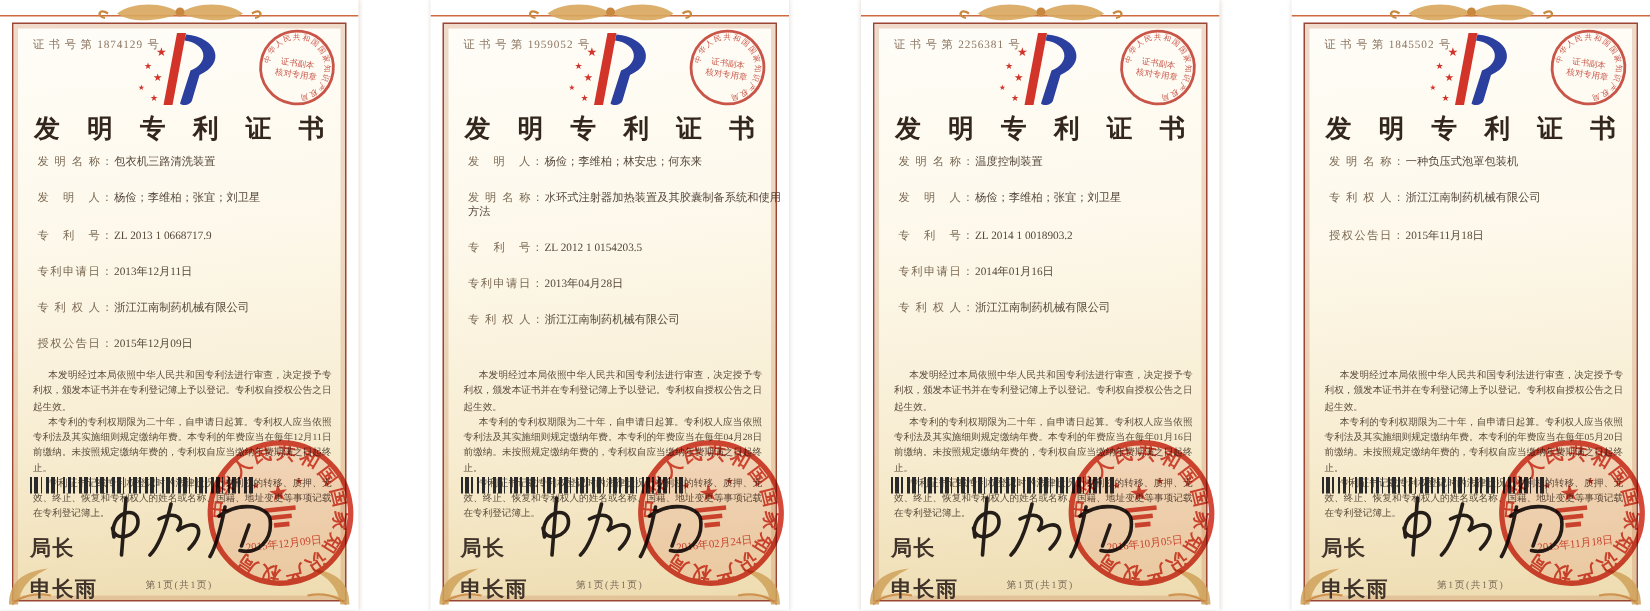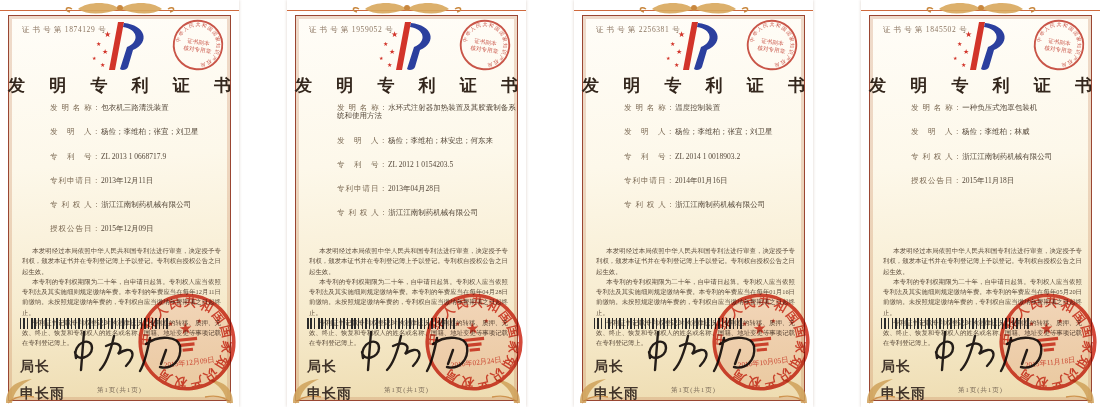--- a/index.html
+++ b/index.html
@@ -15,22 +15,22 @@
     background:linear-gradient(175deg,#fffdf8 0%,#fdf8ea 38%,#f7ecd0 72%,#eedcb0 100%); }
   .corner { position:absolute; opacity:.85; }
   .corner.bl { left:4px; bottom:2px; }
   .corner.br { right:4px; bottom:2px; transform:scaleX(-1); }
   .cert-no { position:absolute; top:25px; left:22px; font-size:7.5px; color:#8c7662;
     letter-spacing:.6px; white-space:nowrap; }
   .cert-no .gap { display:inline-block; width:3px; }
   .logo { position:absolute; top:20px; left:50%; transform:translateX(-50%); }
   .stamp { position:absolute; top:17px; right:13px; transform:rotate(8deg); opacity:.85; }
   .title { position:absolute; top:74px; left:0; right:0; text-align:center;
-    font-size:17px; font-weight:bold; letter-spacing:7px; color:#33261c; text-indent:7px;font-family:Liberation Mono, monospace; }
-  .fields { position:absolute; top:104px; left:25px; right:5px;margin-left:25px; }
+    font-size:17px; font-weight:bold; letter-spacing:7px; color:#33261c; text-indent:7px; }
+  .fields { position:absolute; top:104px; left:25px; right:5px; }
   .row { margin-bottom:16px; font-size:7.5px; line-height:1.1; color:#55483a; white-space:nowrap; }
   .row.wrap { white-space:normal; }
   .row .lab { color:#7a6852; letter-spacing:1px; }
   .body { position:absolute; top:246px; left:22px; right:18px; font-size:6.4px;
     line-height:1.6; color:#5c4c3c; text-align:justify; }
   .body p { text-indent:1.6em; }
   .barcode { position:absolute; left:20px; top:318px; width:150px; height:11px;
     background:repeating-linear-gradient(90deg,#2a2a2a 0 1.5px,transparent 1.5px 3px,
       #2a2a2a 3px 5.5px,transparent 5.5px 7px,#2a2a2a 7px 8px,transparent 8px 11px); }
   .director { position:absolute; left:20px; top:354px; font-size:14px; font-weight:bold;
@@ -163,22 +163,22 @@
       <circle cx="30" cy="30" r="26" fill="none" stroke="#c0392b" stroke-width="2"></circle>
       <defs>
           <path id="sring-b" d="M30,30 m-20,0 a20,20 0 1,1 40,0 a20,20 0 1,1 -40,0"></path>
         </defs>
       <text font-size="5.4" fill="#c0392b" letter-spacing="1"><textPath href="#sring-b">中华人民共和国国家知识产权局</textPath></text>
       <text x="30" y="29" text-anchor="middle" font-size="6" fill="#c0392b">证书副本</text>
       <text x="30" y="37" text-anchor="middle" font-size="6" fill="#c0392b">核对专用章</text>
     </svg>
     <h1 class="title">发 明 专 利 证 书</h1>
     <div class="fields">
+      <div class="row"><span class="lab">发　明　人：</span><span>杨俭；李维柏；林安忠；何东来</span></div>
       <div class="row wrap"><span class="lab">发 明 名 称：</span><span>水环式注射器加热装置及其胶囊制备系统和使用方法</span></div>
-      <div class="row"><span class="lab">发　明　人：</span><span>杨俭；李维柏；林安忠；何东来</span></div>
       <div class="row"><span class="lab">专　利　号：</span><span>ZL 2012 1 0154203.5</span></div>
       <div class="row"><span class="lab">专利申请日：</span><span>2013年04月28日</span></div>
       <div class="row"><span class="lab">专 利 权 人：</span><span>浙江江南制药机械有限公司</span></div>
     </div>
     <div class="body">
       <p>本发明经过本局依照中华人民共和国专利法进行审查，决定授予专利权，颁发本证书并在专利登记簿上予以登记。专利权自授权公告之日起生效。</p>
       <p>本专利的专利权期限为二十年，自申请日起算。专利权人应当依照专利法及其实施细则规定缴纳年费。本专利的年费应当在每年04月28日前缴纳。未按照规定缴纳年费的，专利权自应当缴纳年费期满之日起终止。</p>
       <p>专利证书记载专利权登记时的法律状况。专利权的转移、质押、无效、终止、恢复和专利权人的姓名或名称、国籍、地址变更等事项记载在专利登记簿上。</p>
     </div>
     <div class="barcode"></div>
@@ -332,21 +332,20 @@
       <defs>
           <path id="sring-d" d="M30,30 m-20,0 a20,20 0 1,1 40,0 a20,20 0 1,1 -40,0"></path>
         </defs>
       <text font-size="5.4" fill="#c0392b" letter-spacing="1"><textPath href="#sring-d">中华人民共和国国家知识产权局</textPath></text>
       <text x="30" y="29" text-anchor="middle" font-size="6" fill="#c0392b">证书副本</text>
       <text x="30" y="37" text-anchor="middle" font-size="6" fill="#c0392b">核对专用章</text>
     </svg>
     <h1 class="title">发 明 专 利 证 书</h1>
     <div class="fields">
       <div class="row wrap"><span class="lab">发 明 名 称：</span><span>一种负压式泡罩包装机</span></div>
-      <div class="row"><span class="lab">发　明　人：</span><span>杨俭；李维柏；林威</span></div>
       <div class="row"><span class="lab">专 利 权 人：</span><span>浙江江南制药机械有限公司</span></div>
       <div class="row"><span class="lab">授权公告日：</span><span>2015年11月18日</span></div>
     </div>
     <div class="body">
       <p>本发明经过本局依照中华人民共和国专利法进行审查，决定授予专利权，颁发本证书并在专利登记簿上予以登记。专利权自授权公告之日起生效。</p>
       <p>本专利的专利权期限为二十年，自申请日起算。专利权人应当依照专利法及其实施细则规定缴纳年费。本专利的年费应当在每年05月20日前缴纳。未按照规定缴纳年费的，专利权自应当缴纳年费期满之日起终止。</p>
       <p>专利证书记载专利权登记时的法律状况。专利权的转移、质押、无效、终止、恢复和专利权人的姓名或名称、国籍、地址变更等事项记载在专利登记簿上。</p>
     </div>
     <div class="barcode"></div>
     <div class="director">

